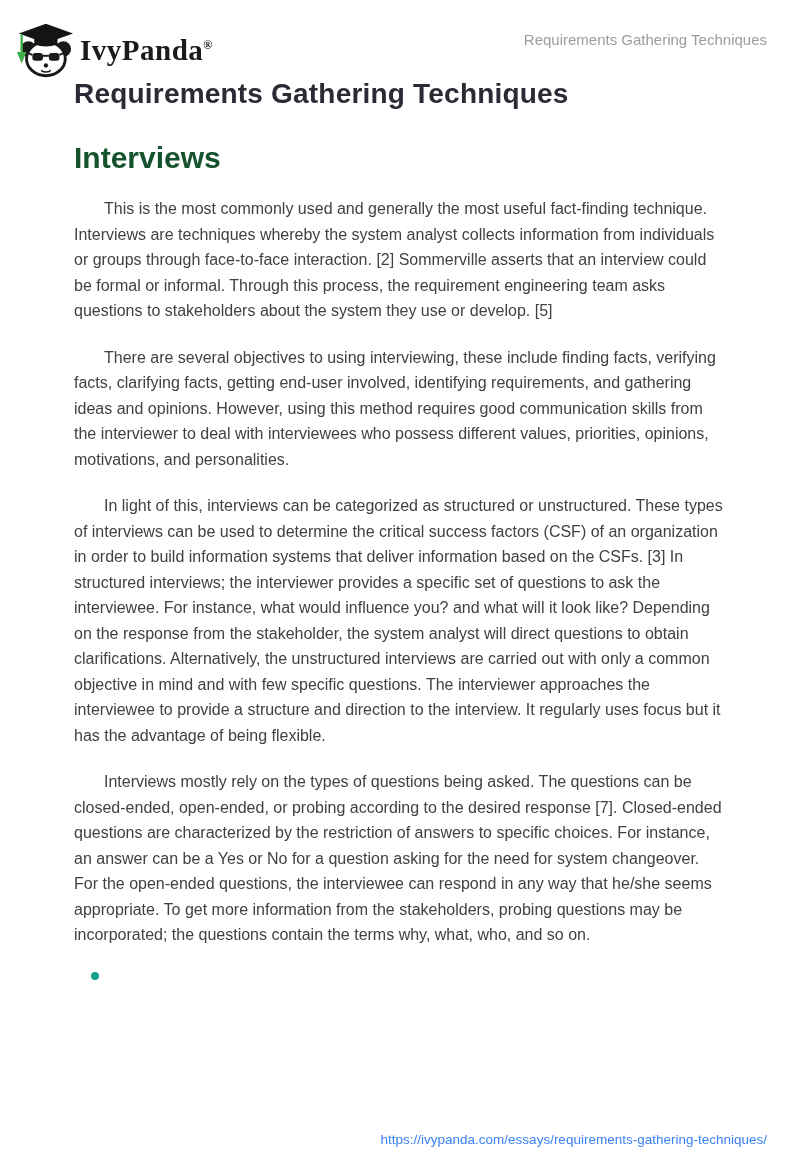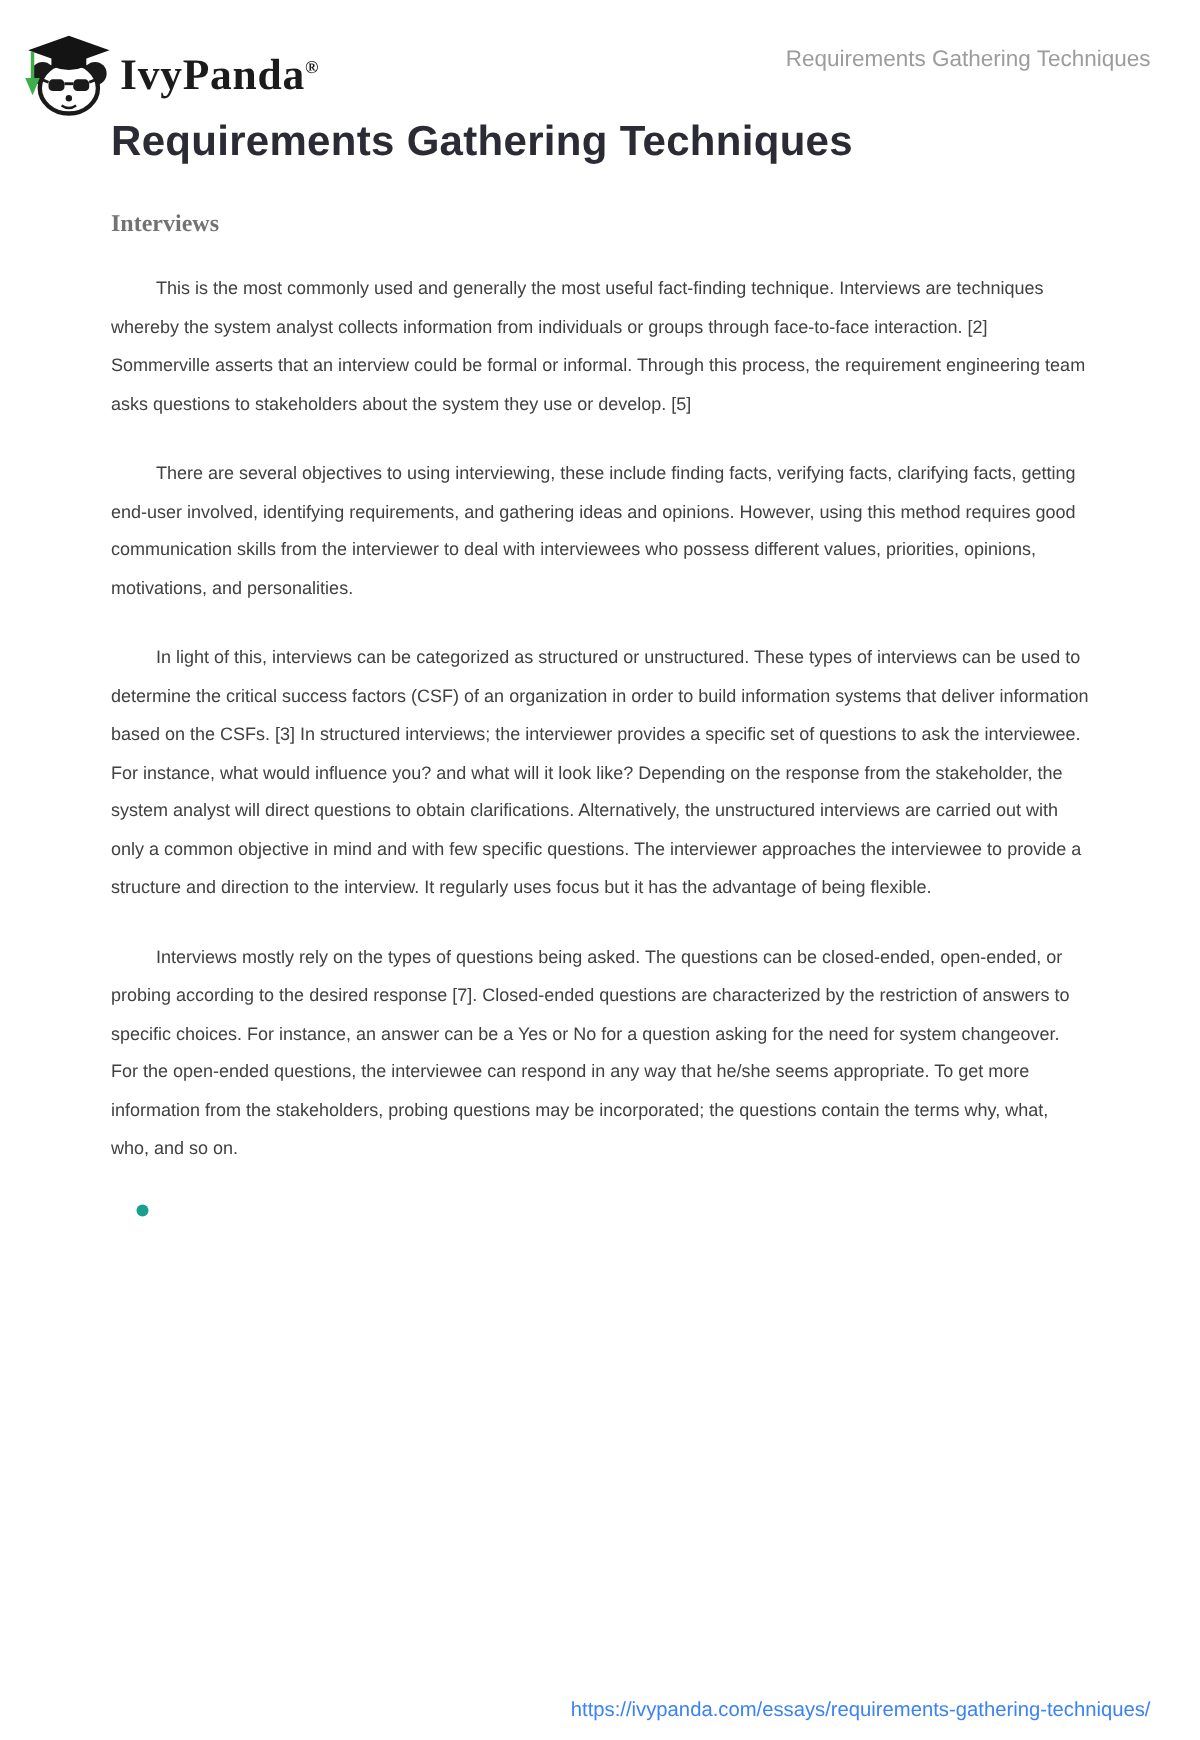--- a/index.html
+++ b/index.html
@@ -44,27 +44,26 @@
   main {
     padding: 0 74px;
   }
   h1 {
     font-size: 28px;
     color: #2b2b35;
     margin: 16px 0 0 0;
     letter-spacing: 0.2px;
   }
   h2 {
-    font-size: 16px;
-    color: #737373;
+    font-size: 30px;
+    color: #14532d;
     margin: 31px 0 0 0;
-    font-family: Liberation Serif, serif;
   }
   p.body-para {
-    font-size: 12px;
+    font-size: 16px;
     line-height: 25.5px;
     color: #414141;
     margin: 21px 0 0 0;
     text-indent: 30px;
   }
   ul.advantages {
     list-style: none;
     margin: 15px 0 0 0;
     padding: 0;
   }

